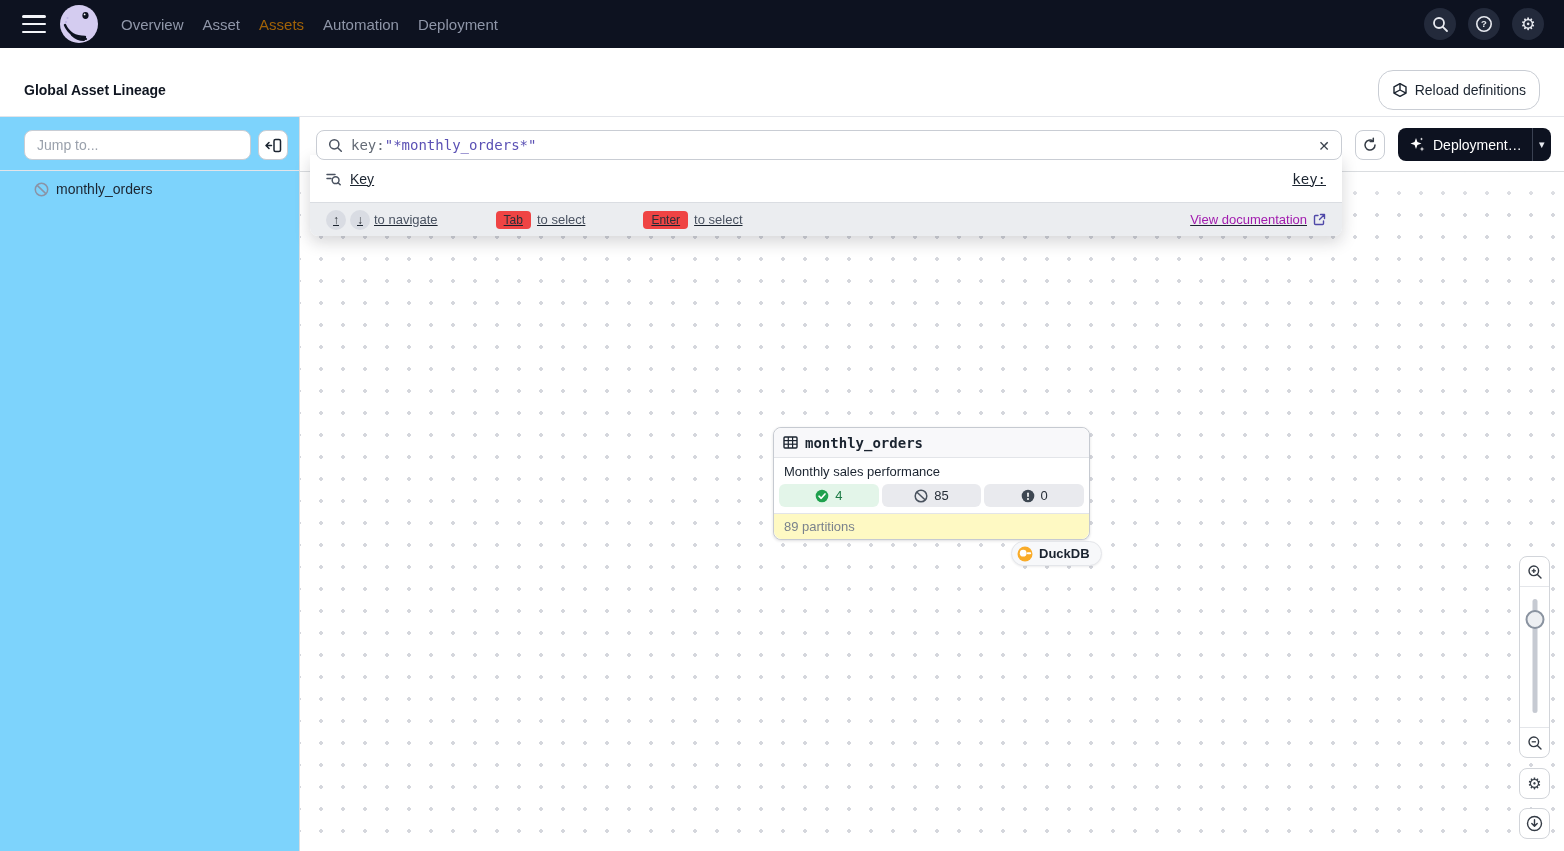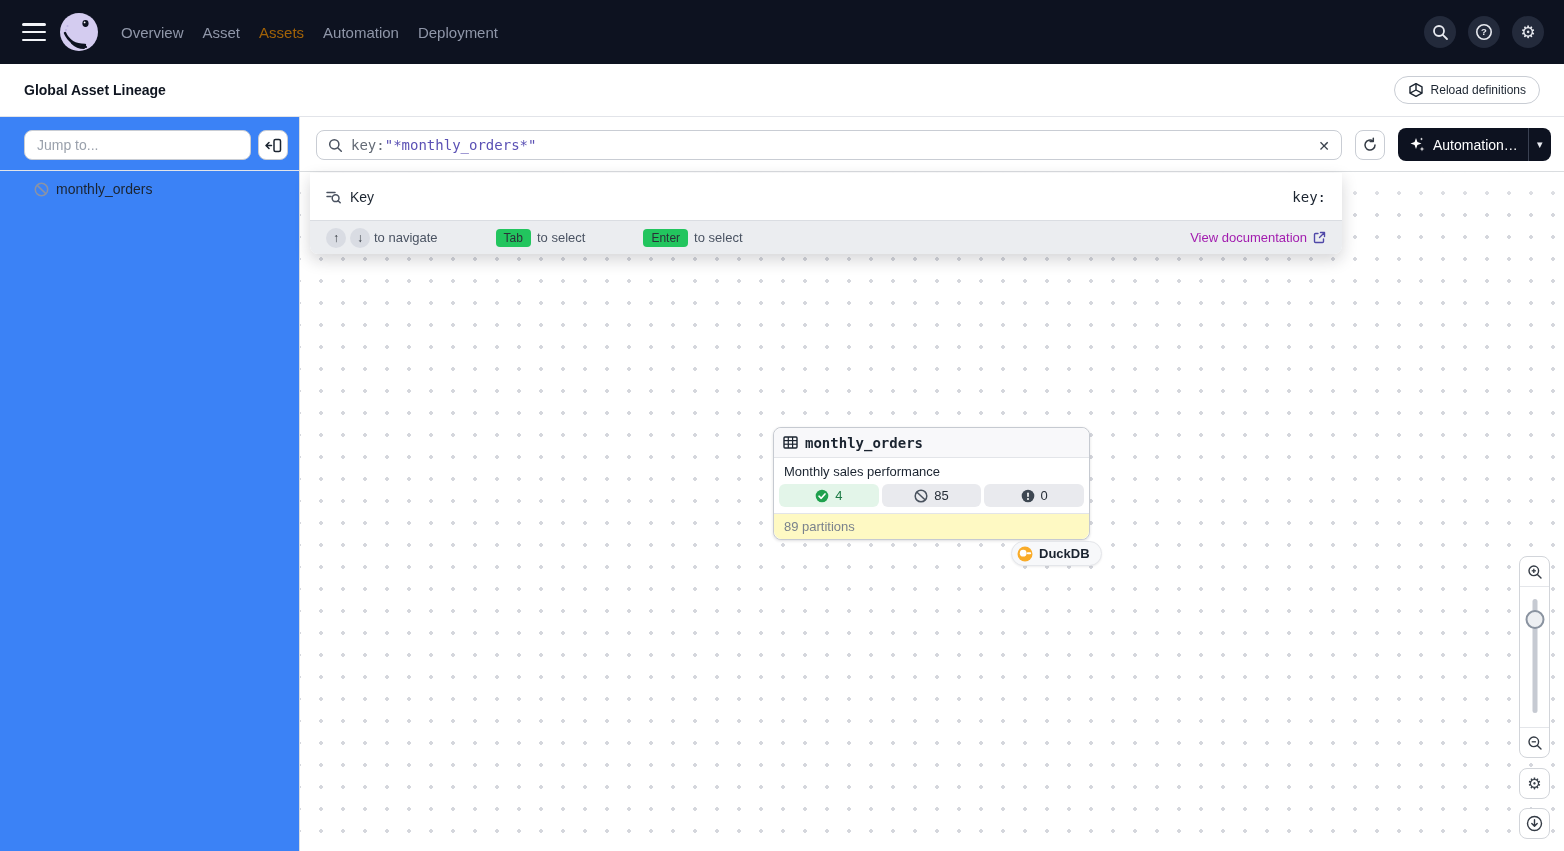--- a/index.html
+++ b/index.html
@@ -2,38 +2,38 @@
 <html><head>
 <meta charset="utf-8">
 <style>
   * { margin:0; padding:0; box-sizing:border-box; }
   html,body { width:1564px; height:851px; overflow:hidden; }
   body { font-family:"Liberation Sans","DejaVu Sans",sans-serif; color:#1B2430; background:#fff; }
   .mono { font-family:"DejaVu Sans Mono","Liberation Mono",monospace; }
   #app { position:relative; width:1564px; height:851px; }
 
   
-  .topbar { position:absolute; top:0; left:0; width:100%; height:64px; background:#0D1220; display:flex; align-items:center; }
+  .topbar { position:absolute; top:0; left:0; width:100%; height:48px; background:#0D1220; display:flex; align-items:center; }
   .hamburger { width:24px; height:18px; margin-left:22px; display:flex; flex-direction:column; justify-content:space-between; cursor:pointer; }
   .hamburger span { display:block; height:2.5px; background:#F2F4F8; border-radius:2px; }
   .logo { width:40px; height:40px; margin-left:13px; }
   .navitems { display:flex; gap:19px; margin-left:22px; font-size:15px; font-weight:500; }
   .navitem { color:#8F96A8; cursor:pointer; }
   .navitem.active { color:#a16207; font-weight:400; }
   .topbar-right { margin-left:auto; display:flex; gap:12px; margin-right:20px; }
   .circle-btn { width:32px; height:32px; border-radius:50%; background:#232A3B; display:flex; align-items:center; justify-content:center; cursor:pointer; }
   .gear-glyph { color:#E8EAF0; font-size:17px; line-height:1; }
 
   
   .pageheader { position:absolute; top:64px; left:0; width:100%; height:53px; background:#fff; border-bottom:1px solid #E2E4E9; display:flex; align-items:center; }
   .page-title { font-size:14px; font-weight:700; margin-left:24px; color:#0F1520; }
-  .reload-btn { margin-left:auto; margin-right:24px; height:28px; display:flex; align-items:center; gap:7px; padding:0 13px; border:1px solid #C9CDD4; border-radius:15px; background:#fff; font-size:12px; color:#1B2430; cursor:pointer; }
-
-  
-  .sidebar { position:absolute; top:117px; left:0; width:300px; height:734px; background:#3b82f6; border-right:1px solid #DADDE0; }
+  .reload-btn { margin-left:auto; margin-right:24px; height:40px; display:flex; align-items:center; gap:7px; padding:0 13px; border:1px solid #C9CDD4; border-radius:15px; background:#fff; font-size:14px; color:#1B2430; cursor:pointer; }
+
+  
+  .sidebar { position:absolute; top:117px; left:0; width:300px; height:734px; background:#7dd3fc; border-right:1px solid #DADDE0; }
   .sidebar-head { height:54px; border-bottom:1px solid #E2E4E9; position:relative; }
   .jump-input { position:absolute; left:24px; top:13px; width:227px; height:30px; border:1px solid #C9CDD4; border-radius:8px; padding:0 12px; font-size:14px; color:#1B2430; outline:none; }
   .jump-input::placeholder { color:#9AA1AC; }
   .collapse-btn { position:absolute; left:258px; top:13px; width:30px; height:30px; border:1px solid #C9CDD4; border-radius:8px; background:#fff; display:flex; align-items:center; justify-content:center; cursor:pointer; }
   .sidebar-item { display:flex; align-items:center; gap:7px; padding:10px 12px 10px 34px; font-size:14px; color:#1B2430; cursor:pointer; }
 
   
   .canvas { position:absolute; top:117px; left:300px; width:1264px; height:734px; background:#fff; }
   .canvas-toolbar { position:absolute; top:0; left:0; width:100%; height:55px; background:#fff; border-bottom:1px solid #DADDE0; z-index:3; }
   .dotfield { position:absolute; top:55px; left:0; right:0; bottom:0; background-image:radial-gradient(circle, #D5D7DD 1.6px, transparent 1.7px); background-size:22px 22px; background-position:10px 10px; }
@@ -44,27 +44,27 @@
   .search-prefix { color:#646B76; }
   .search-value { color:#5A50B4; }
   .clear-x { position:absolute; right:11px; top:6px; font-size:14px; color:#3A424D; cursor:pointer; line-height:18px; }
   .refresh-btn { position:absolute; left:1055px; top:13px; width:30px; height:30px; border:1px solid #C9CDD4; border-radius:8px; background:#fff; display:flex; align-items:center; justify-content:center; cursor:pointer; z-index:5; }
   .materialize-btn { position:absolute; left:1098px; top:11px; width:153px; height:33px; background:#0D1220; border-radius:8px; display:flex; align-items:center; color:#fff; font-size:14px; cursor:pointer; z-index:5; }
   .materialize-main { display:flex; align-items:center; gap:7px; padding:0 10px 0 11px; flex:1; }
   .materialize-divider { width:1px; height:33px; background:#3A4152; }
   .materialize-caret { width:32px; text-align:center; font-size:11px; color:#E8EAF0; cursor:pointer; }
 
   
-  .dropdown { position:absolute; left:10px; top:56px; width:1032px; background:#fff; border-radius:0 0 8px 8px; box-shadow:0 6px 16px rgba(20,24,35,.18); z-index:4; overflow:hidden; }
+  .dropdown { position:absolute; left:10px; top:38px; width:1032px; background:#fff; border-radius:0 0 8px 8px; box-shadow:0 6px 16px rgba(20,24,35,.18); z-index:4; overflow:hidden;text-decoration:underline; }
   .dd-row { height:47px; display:flex; align-items:center; padding:0 16px; cursor:pointer; }
   .dd-row-label { font-size:14px; margin-left:9px; color:#1B2430; }
   .dd-row-token { margin-left:auto; font-size:14px; color:#1B2430; }
   .dd-footer { height:34px; background:#EBEDF0; border-top:1px solid #DADDE2; display:flex; align-items:center; padding:0 16px; font-size:13px; color:#4A5362; }
   .kbd-circle { width:20px; height:20px; border-radius:50%; background:#D9DCE3; color:#2A3038; font-size:12px; display:inline-flex; align-items:center; justify-content:center; margin-right:4px; }
-  .kbd-rect { background:#22c55e; color:#2A3038; font-size:12px; border-radius:4px; padding:2px 8px; margin-right:6px; }
+  .kbd-rect { background:#ef4444; color:#2A3038; font-size:12px; border-radius:4px; padding:2px 8px; margin-right:6px; }
   .dd-hint { margin-right:14px; }
   .dd-hint.gap { margin-left:50px; }
   .doc-link { margin-left:auto; display:flex; align-items:center; gap:6px; color:#a21caf; font-size:13px; cursor:pointer; }
 
   
   .asset-node { position:absolute; left:473px; top:310px; width:317px; background:#fff; border:1px solid #C6CAD1; border-radius:8px; box-shadow:0 1px 3px rgba(20,24,35,.14); z-index:2; cursor:pointer; }
   .node-header { height:30px; background:#F8F8FA; border-bottom:1px solid #E3E5E9; border-radius:8px 8px 0 0; display:flex; align-items:center; gap:7px; padding:0 9px; }
   .node-title { font-weight:700; font-size:14px; color:#1B2430; }
   .node-desc { padding:6px 10px 5px; font-size:13px; color:#1B2430; }
   .badge-row { display:flex; gap:3px; padding:0 5px 6px; }
@@ -186,21 +186,21 @@
       </svg>
     </div>
 
     <div class="materialize-btn">
       <div class="materialize-main">
         <svg width="17" height="17" viewBox="0 0 17 17">
           <path d="M7 2 L8.4 6.1 L12.5 7.5 L8.4 8.9 L7 13 L5.6 8.9 L1.5 7.5 L5.6 6.1 Z" fill="#fff"></path>
           <path d="M13 10.5 L13.6 12.4 L15.5 13 L13.6 13.6 L13 15.5 L12.4 13.6 L10.5 13 L12.4 12.4 Z" fill="#fff"></path>
           <path d="M12.5 1.5 L12.9 2.6 L14 3 L12.9 3.4 L12.5 4.5 L12.1 3.4 L11 3 L12.1 2.6 Z" fill="#fff"></path>
         </svg>
-        <span>Automation…</span>
+        <span>Deployment…</span>
       </div>
       <div class="materialize-divider"></div>
       <div class="materialize-caret"><span>▾</span></div>
     </div>
 
     <div class="dropdown">
       <div class="dd-row">
         <svg width="15" height="16" viewBox="0 0 15 16">
           <line x1="1" y1="3.5" x2="9" y2="3.5" stroke="#4A5260" stroke-width="1.5" stroke-linecap="round"></line>
           <line x1="1" y1="7.5" x2="5" y2="7.5" stroke="#4A5260" stroke-width="1.5" stroke-linecap="round"></line>

